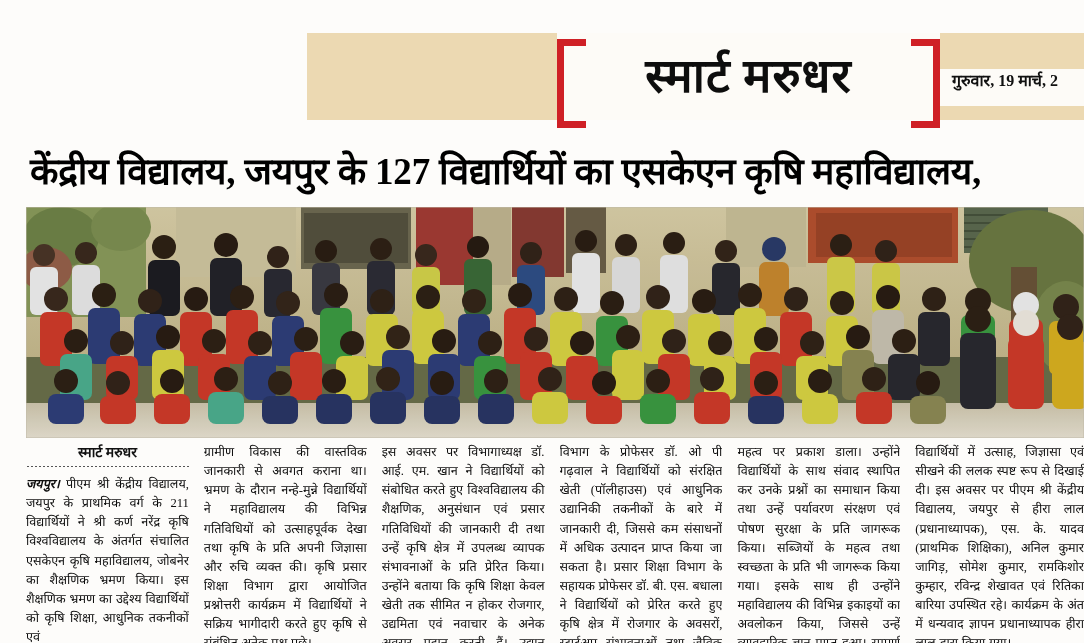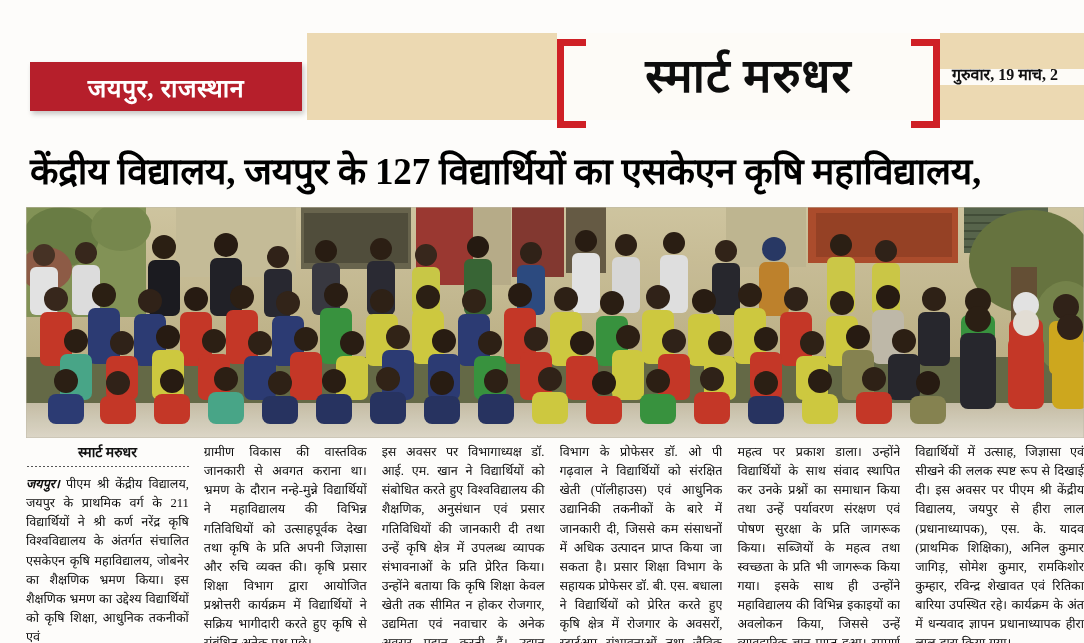--- a/index.html
+++ b/index.html
@@ -86,24 +86,24 @@
     font-weight: bold;
     font-family: "Liberation Serif", "DejaVu Serif", serif;
     letter-spacing: 0.5px;
     white-space: nowrap;
   }
 
   
   .date-wrap {
     position: absolute;
     left: 940px; top: 69px;
-    width: 144px; height: 16px;
+    width: 144px; height: 37px;
     background: #fdfbf7;
     display: flex;
-    align-items: flex-end;
+    align-items: flex-start;
     padding-left: 12px;
     box-sizing: border-box;
     overflow: hidden;
   }
   .date-text {
     font-size: 16px;
     font-weight: bold;
     color: #111;
     white-space: nowrap;
     font-family: "Liberation Serif", "DejaVu Serif", serif;
@@ -191,23 +191,20 @@
     <div class="mast-strip mast-strip-left"></div>
     <div class="mast-strip mast-strip-right"></div>
 
     <div class="mast-center">
       <div class="bracket bracket-left"></div>
       <div class="bracket bracket-right"></div>
       <div class="mast-title">स्मार्ट मरुधर</div>
     </div>
   </div>
 
-  <div class="loc-banner">
-    <span class="loc-banner-text">जयपुर, राजस्थान</span>
-  </div>
 
   <div class="date-wrap">
     <span class="date-text">गुरुवार, 19 मार्च, 2</span>
   </div>
 
   <div class="headline">केंद्रीय विद्यालय, जयपुर के 127 विद्यार्थियों का एसकेएन कृषि महाविद्यालय,</div>
 
   <div class="photo">
     <svg width="1058" height="231" viewBox="0 0 1058 231" xmlns="http://www.w3.org/2000/svg">
       <defs>

